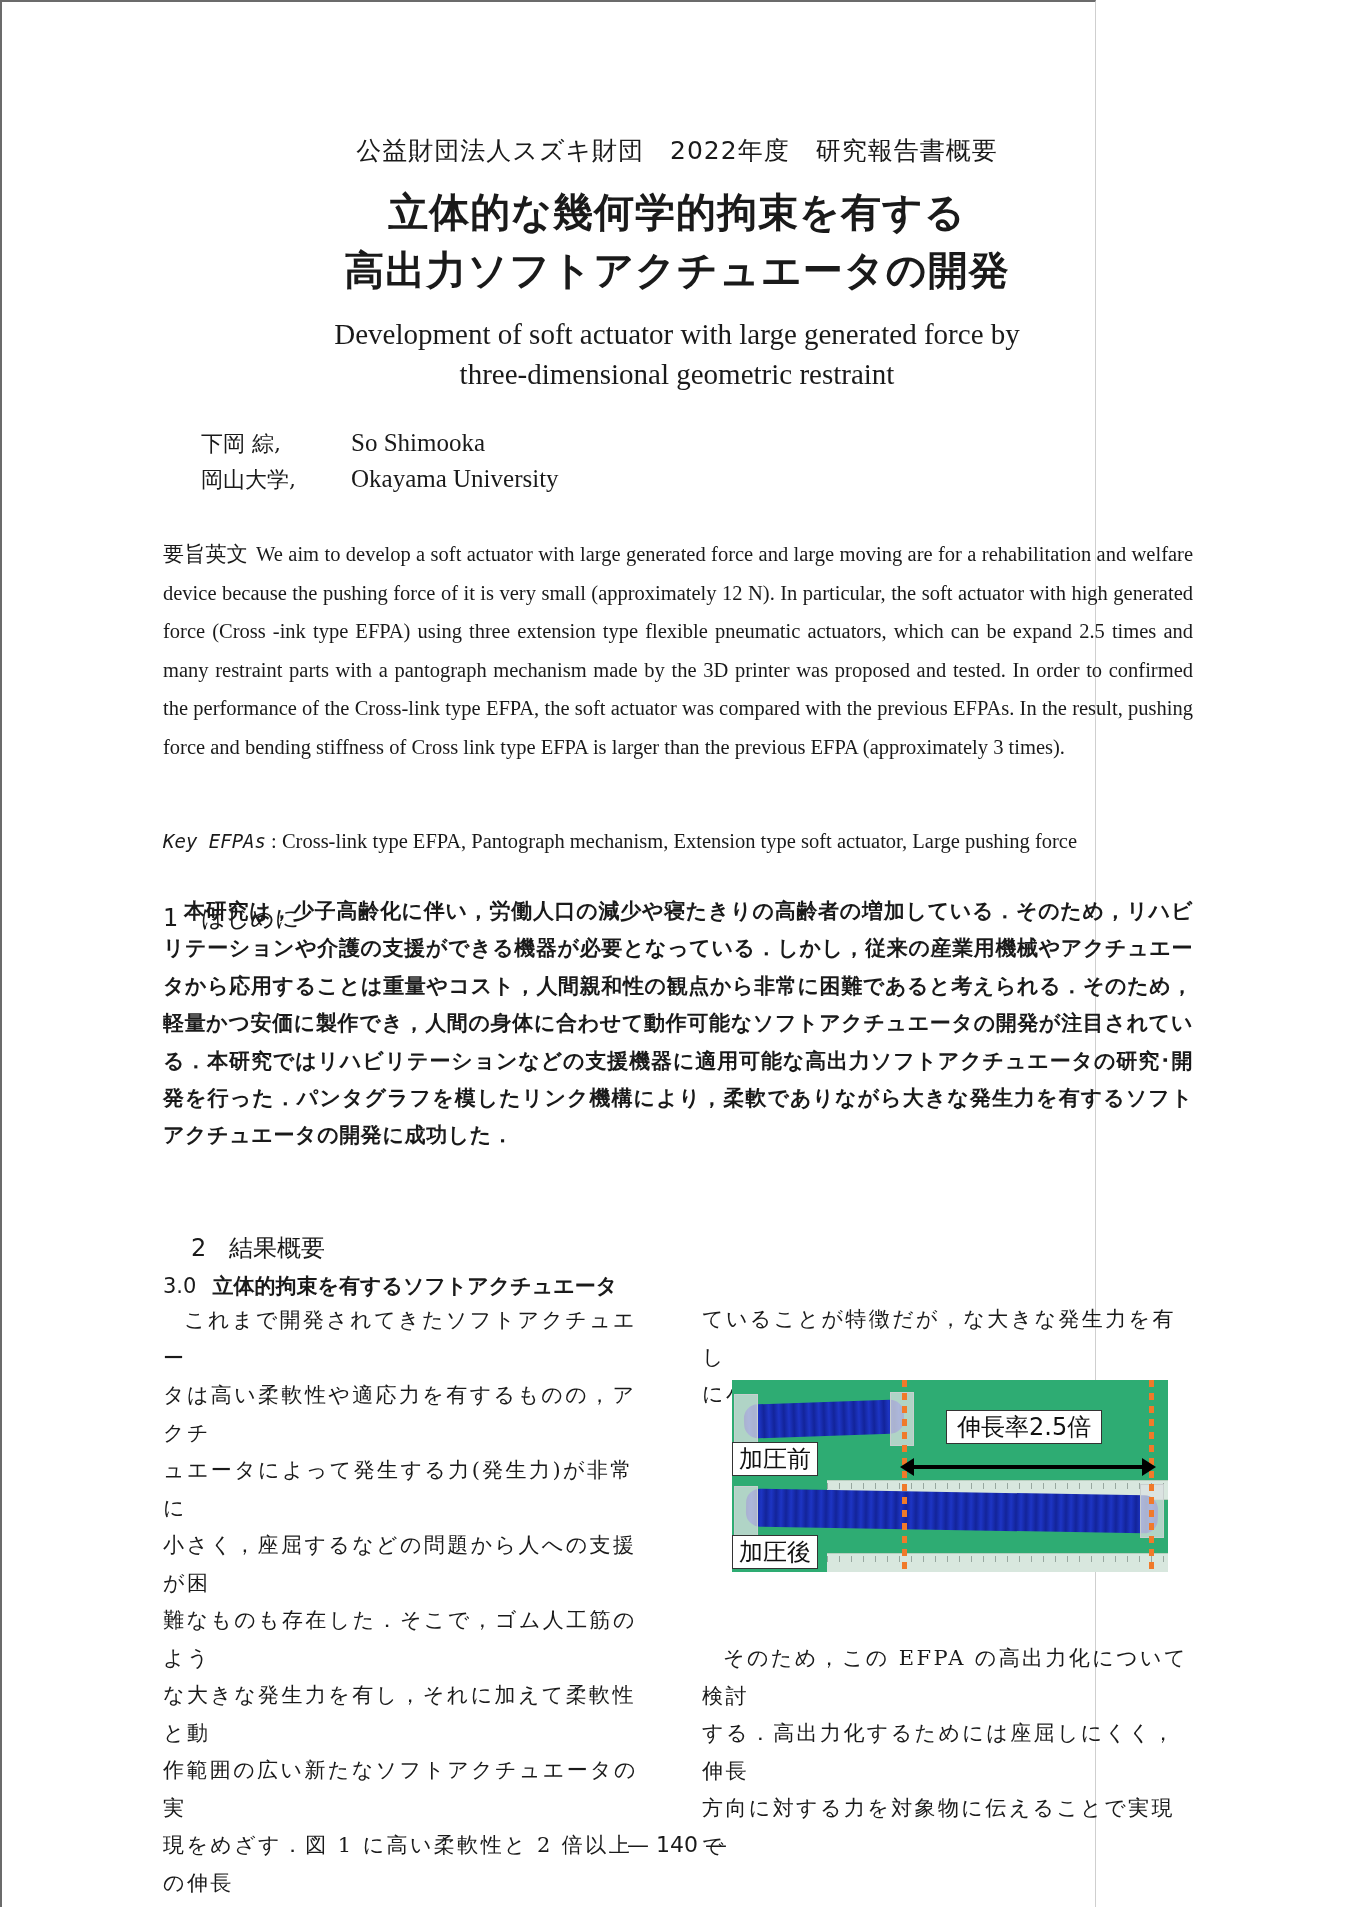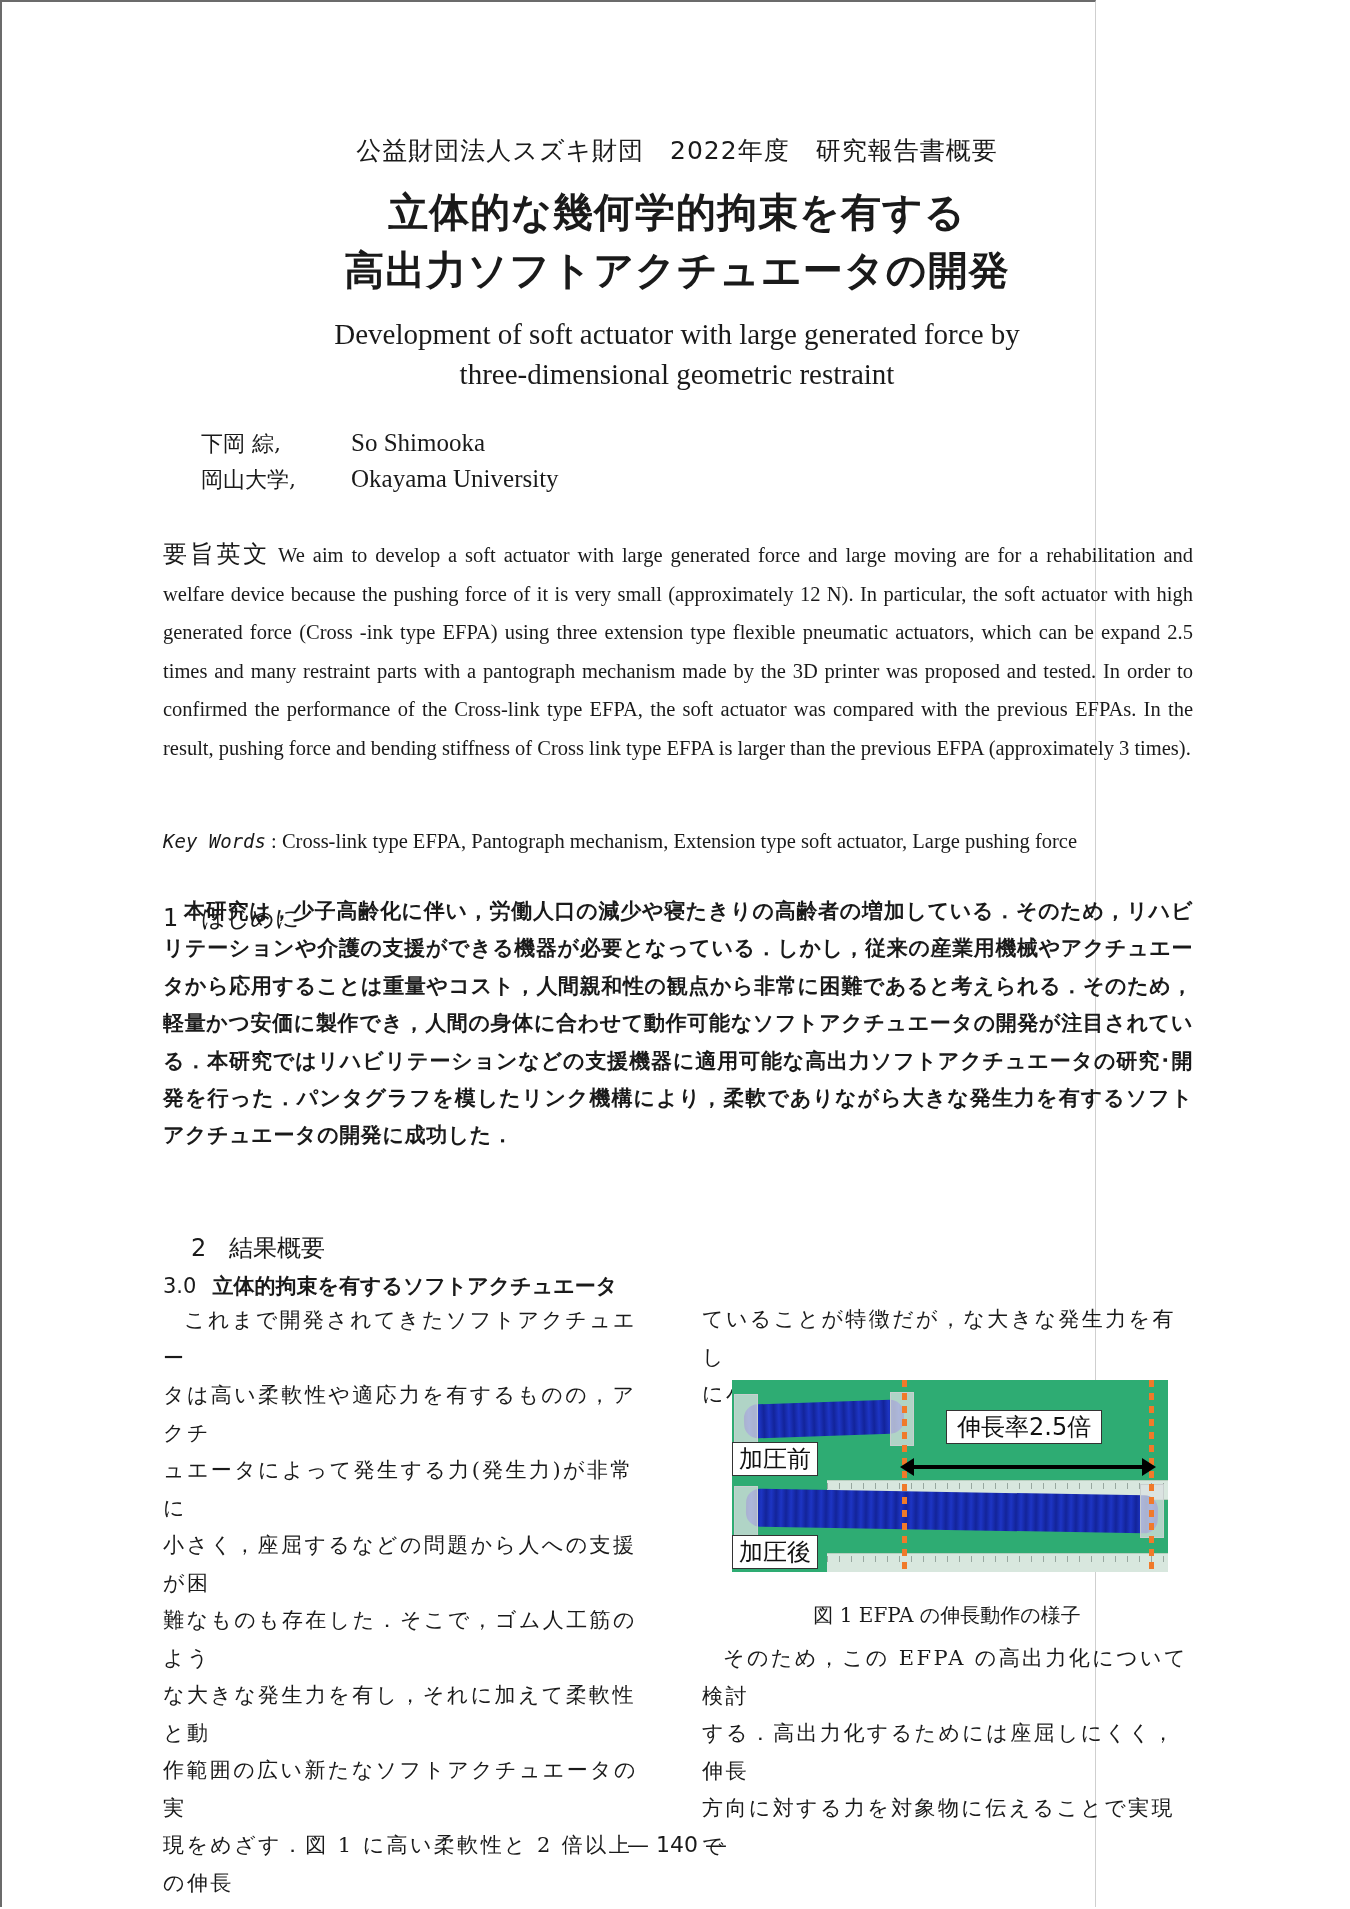--- a/index.html
+++ b/index.html
@@ -18,21 +18,21 @@
   .title-ja { left: 0; width: 1350px; text-align: center; font-size: 40px; font-weight: bold; letter-spacing: 1px; }
   .title-ja.l1 { top: 183px; }
   .title-ja.l2 { top: 241px; }
   .title-en { left: 0; width: 1350px; text-align: center; font-size: 29px; line-height: 40px; top: 312px; }
 
   .author-row { left: 161px; font-size: 24px; line-height: 36px; }
   .author-row .ja { display: inline-block; width: 150px; font-family: "DejaVu Serif", serif; font-size: 22px; margin-left: 38px; }
   .author-row .en { font-family: "Liberation Serif", serif; font-size: 25px; }
 
   .abstract { left: 161px; width: 1030px; top: 533px; font-size: 20.5px; line-height: 38.5px; text-align: justify; text-align-last: left; }
-  .abstract .lbl { font-family: "DejaVu Serif", serif; font-size: 24px; margin-right: 8px; }
+  .abstract .lbl { font-family: "DejaVu Serif", serif; font-size: 21px; margin-right: 8px; }
 
   .keywords { left: 161px; top: 828px; font-size: 20.5px; width: 1040px; }
   .keywords .kw-label { font-family: "DejaVu Sans Mono", monospace; font-style: italic; font-size: 19px; }
 
   .sec-h { left: 161px; font-size: 24px; font-family: "DejaVu Sans", sans-serif; }
   .sec-h .num { display: inline-block; width: 38px; }
   .subsec-h { left: 161px; font-size: 21px; font-weight: bold; font-family: "DejaVu Sans", sans-serif; }
   .subsec-h .num { font-weight: normal; margin-right: 16px; }
 
   .body-full { left: 161px; width: 1030px; font-size: 21px; line-height: 37.4px; font-family: "DejaVu Serif", serif; text-align: justify; text-align-last: left; text-indent: 21px; letter-spacing: 0.6px; }
@@ -89,21 +89,21 @@
   </div>
   <div class="abs author-row" style="top:459px;">
     <span class="ja">岡山大学,</span><span class="en">Okayama University</span>
   </div>
 
   <div class="abs abstract serif">
     <span class="lbl">要旨英文</span><span>We aim to develop a soft actuator with large generated force and large moving are for a rehabilitation and welfare device because the pushing force of it is very small (approximately 12 N). In particular, the soft actuator with high generated force (Cross -ink type EFPA) using three extension type flexible pneumatic actuators, which can be expand 2.5 times and many restraint parts with a pantograph mechanism made by the 3D printer was proposed and tested. In order to confirmed the performance of the Cross-link type EFPA, the soft actuator was compared with the previous EFPAs. In the result, pushing force and bending stiffness of Cross link type EFPA is larger than the previous EFPA (approximately 3 times).</span>
   </div>
 
   <div class="abs keywords serif">
-    <span class="kw-label">Key Words</span><span> : </span><span>Cross-link type EFPA, Pantograph mechanism, Extension type soft actuator, Large pushing force</span>
+    <span class="kw-label">Key EFPAs</span><span> : </span><span>Cross-link type EFPA, Pantograph mechanism, Extension type soft actuator, Large pushing force</span>
   </div>
 
   <div class="abs sec-h" style="top:900px;">
     <span class="num">1</span><span>はじめに</span>
   </div>
   <div class="abs body-full" style="top:890px;font-weight:bold;">本研究は，少子高齢化に伴い，労働人口の減少や寝たきりの高齢者の増加している．そのため，リハビリテーションや介護の支援ができる機器が必要となっている．しかし，従来の産業用機械やアクチュエータから応用することは重量やコスト，人間親和性の観点から非常に困難であると考えられる．そのため，軽量かつ安価に製作でき，人間の身体に合わせて動作可能なソフトアクチュエータの開発が注目されている．本研究ではリハビリテーションなどの支援機器に適用可能な高出力ソフトアクチュエータの研究･開発を行った．パンタグラフを模したリンク機構により，柔軟でありながら大きな発生力を有するソフトアクチュエータの開発に成功した．</div>
 
   <div class="abs sec-h" style="top:1230px;margin-left:28px;">
     <span class="num">2</span><span>結果概要</span>
   </div>
@@ -139,21 +139,20 @@
     <div class="clamp" style="left:2px; top:106px;"></div>
     <div class="clamp" style="left:408px; top:104px;"></div>
     <div class="dots d1"></div>
     <div class="dots d2"></div>
     <div class="arrow"></div>
     <div class="fig-label ratio">伸長率2.5倍</div>
     <div class="fig-label before">加圧前</div>
     <div class="fig-label after">加圧後</div>
   </div>
 
-  <div class="abs caption">図 1 EFPA の伸長動作の様子</div>
 
   <div class="abs col col-right-bot">
     <p class="indent">そのため，この EFPA の高出力化について検討</p>
     <p>する．高出力化するためには座屈しにくく，伸長</p>
     <p>方向に対する力を対象物に伝えることで実現で</p>
   </div>
 
   <div class="abs page-num">— 140 —</div>
 </div>
 

